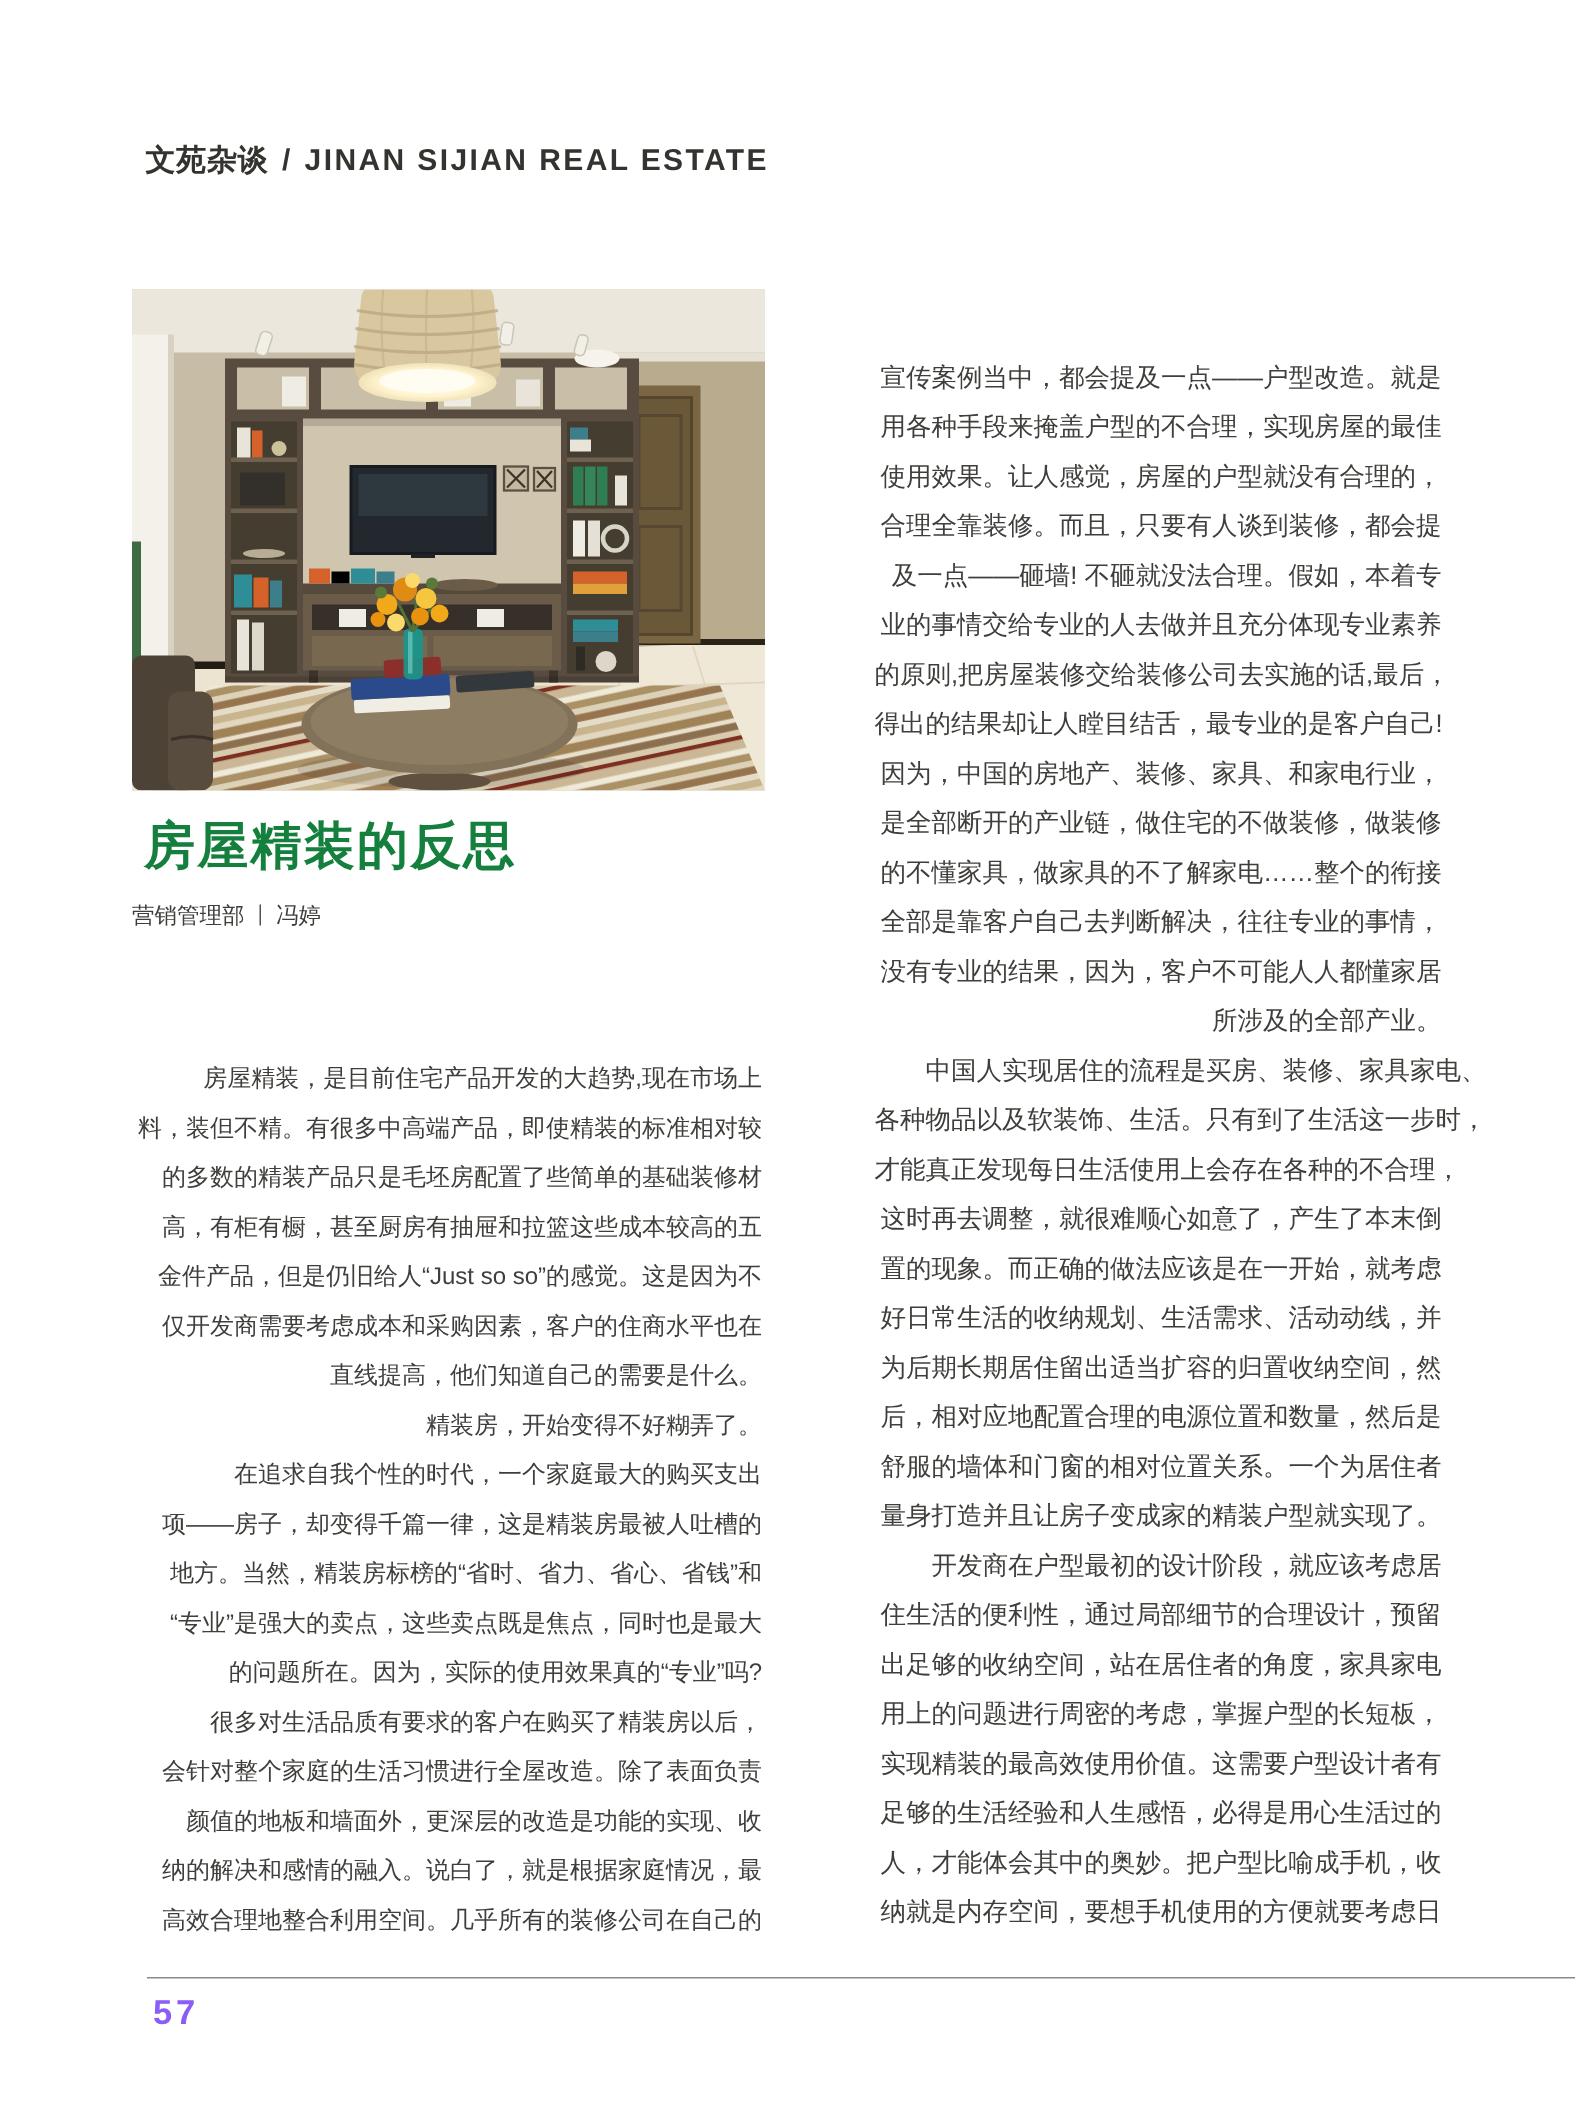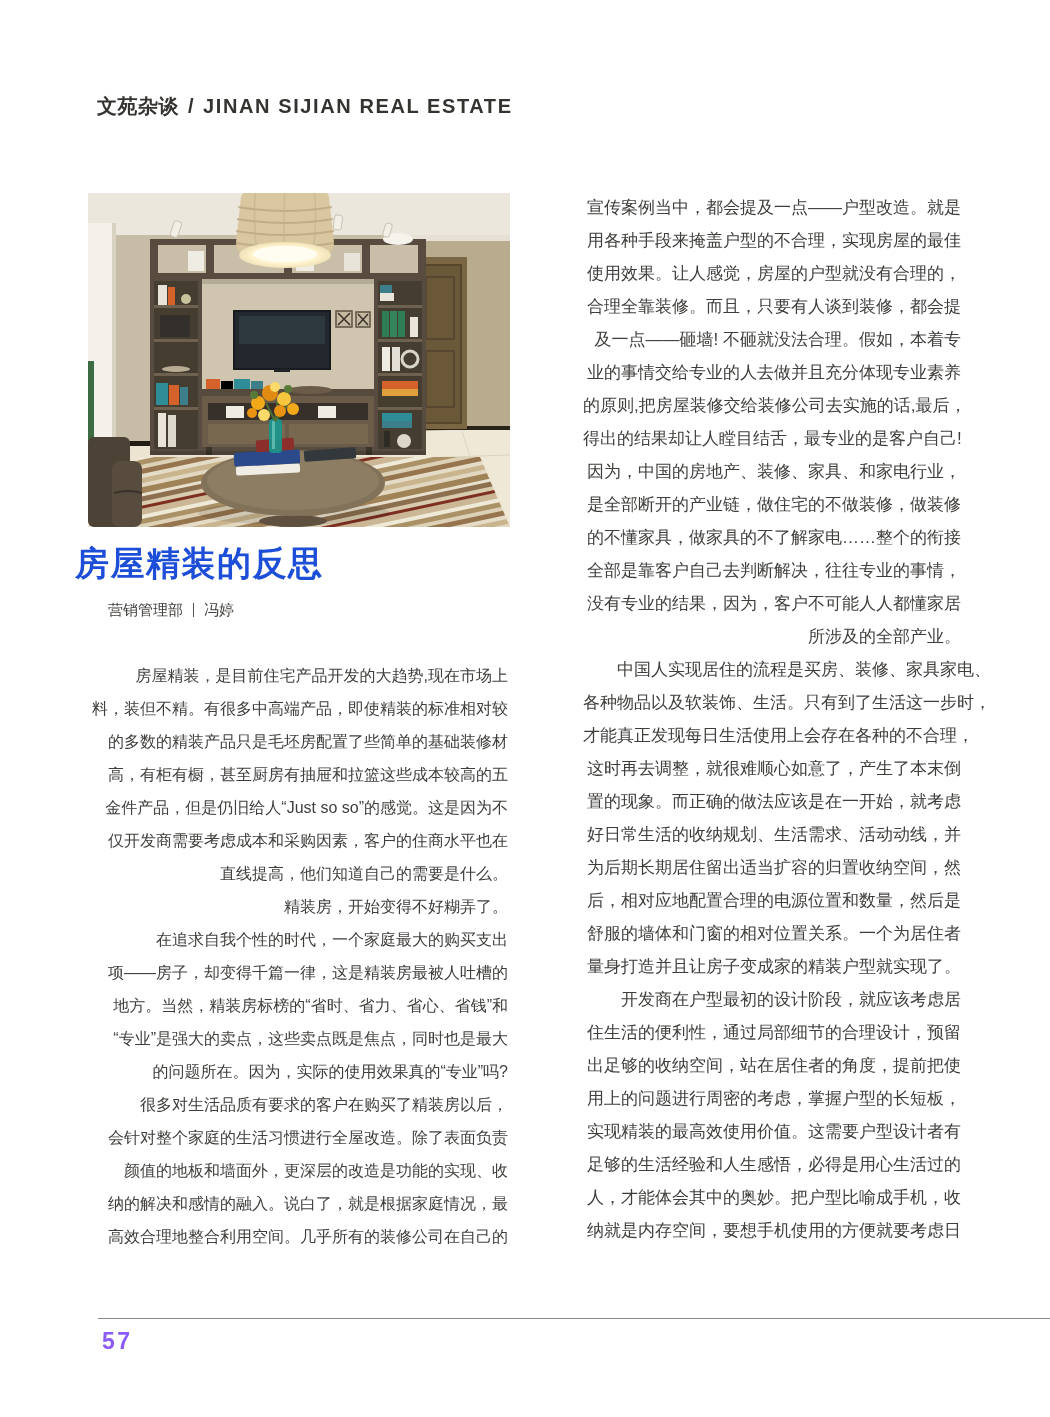--- a/index.html
+++ b/index.html
@@ -5,27 +5,27 @@
   html,body{margin:0;padding:0;background:#ffffff;}
   .page{position:relative;width:1050px;height:1417px;background:#ffffff;overflow:hidden;
         font-family:"Liberation Sans","DejaVu Sans",sans-serif;text-align:right;}
   .page-header{position:absolute;left:97px;top:93px;font-size:20px;font-weight:bold;
         color:#35332f;letter-spacing:.5px;white-space:nowrap;}
   .hdr-sep{margin:0 9px;font-weight:bold;}
   .hdr-en{letter-spacing:1.6px;}
   .photo{position:absolute;left:88px;top:193px;width:422px;height:334px;margin:0;
         overflow:hidden;background:#cfc5ae;}
   .photo svg{display:block;}
-  .title{position:absolute;left:75px;top:541px;margin:0;
+  .title{position:absolute;left:96px;top:541px;margin:0;
         font-family:"Liberation Serif","DejaVu Serif",serif;
-        font-size:34px;font-weight:700;color:#1d4ed8;letter-spacing:1.5px;white-space:nowrap;}
-  .byline{position:absolute;left:108px;top:601px;font-size:15px;color:#3f3d3a;white-space:nowrap;}
+        font-size:34px;font-weight:700;color:#15803d;letter-spacing:1.5px;white-space:nowrap;}
+  .byline{position:absolute;left:88px;top:601px;font-size:15px;color:#3f3d3a;white-space:nowrap;}
   .byline-sep{display:inline-block;width:1px;height:14px;background:#55514c;
         margin:0 10px;vertical-align:-2px;}
-  .col{position:absolute;color:#403e3b;}
+  .col{position:absolute;color:#403e3b;margin-top:44px;}
   .col-left{left:92px;top:659px;width:416px;font-size:16px;}
   .col-right{left:583px;top:191px;width:378px;font-size:17px;}
   .tline{height:33px;line-height:33px;white-space:nowrap;}
   .footer-rule{position:absolute;left:98px;top:1318px;width:952px;height:1px;background:#8a8a8a;}
   .page-number{position:absolute;left:102px;top:1328px;font-size:23px;font-weight:bold;
         letter-spacing:2.5px;color:#8b5cf6;}
 </style>
 </head>
 <body>
 
@@ -274,21 +274,21 @@
       <div class="tline">才能真正发现每日生活使用上会存在各种的不合理，</div>
       <div class="tline">这时再去调整，就很难顺心如意了，产生了本末倒</div>
       <div class="tline">置的现象。而正确的做法应该是在一开始，就考虑</div>
       <div class="tline">好日常生活的收纳规划、生活需求、活动动线，并</div>
       <div class="tline">为后期长期居住留出适当扩容的归置收纳空间，然</div>
       <div class="tline">后，相对应地配置合理的电源位置和数量，然后是</div>
       <div class="tline">舒服的墙体和门窗的相对位置关系。一个为居住者</div>
       <div class="tline">量身打造并且让房子变成家的精装户型就实现了。</div>
       <div class="tline">　　开发商在户型最初的设计阶段，就应该考虑居</div>
       <div class="tline">住生活的便利性，通过局部细节的合理设计，预留</div>
-      <div class="tline">出足够的收纳空间，站在居住者的角度，提前把使</div>
+      <div class="tline">出足够的收纳空间，站在居住者的角度，家具家电</div>
       <div class="tline">用上的问题进行周密的考虑，掌握户型的长短板，</div>
       <div class="tline">实现精装的最高效使用价值。这需要户型设计者有</div>
       <div class="tline">足够的生活经验和人生感悟，必得是用心生活过的</div>
       <div class="tline">人，才能体会其中的奥妙。把户型比喻成手机，收</div>
       <div class="tline">纳就是内存空间，要想手机使用的方便就要考虑日</div>
     </div>
 
   <div class="footer-rule"></div>
   <div class="page-number">57</div>
 

